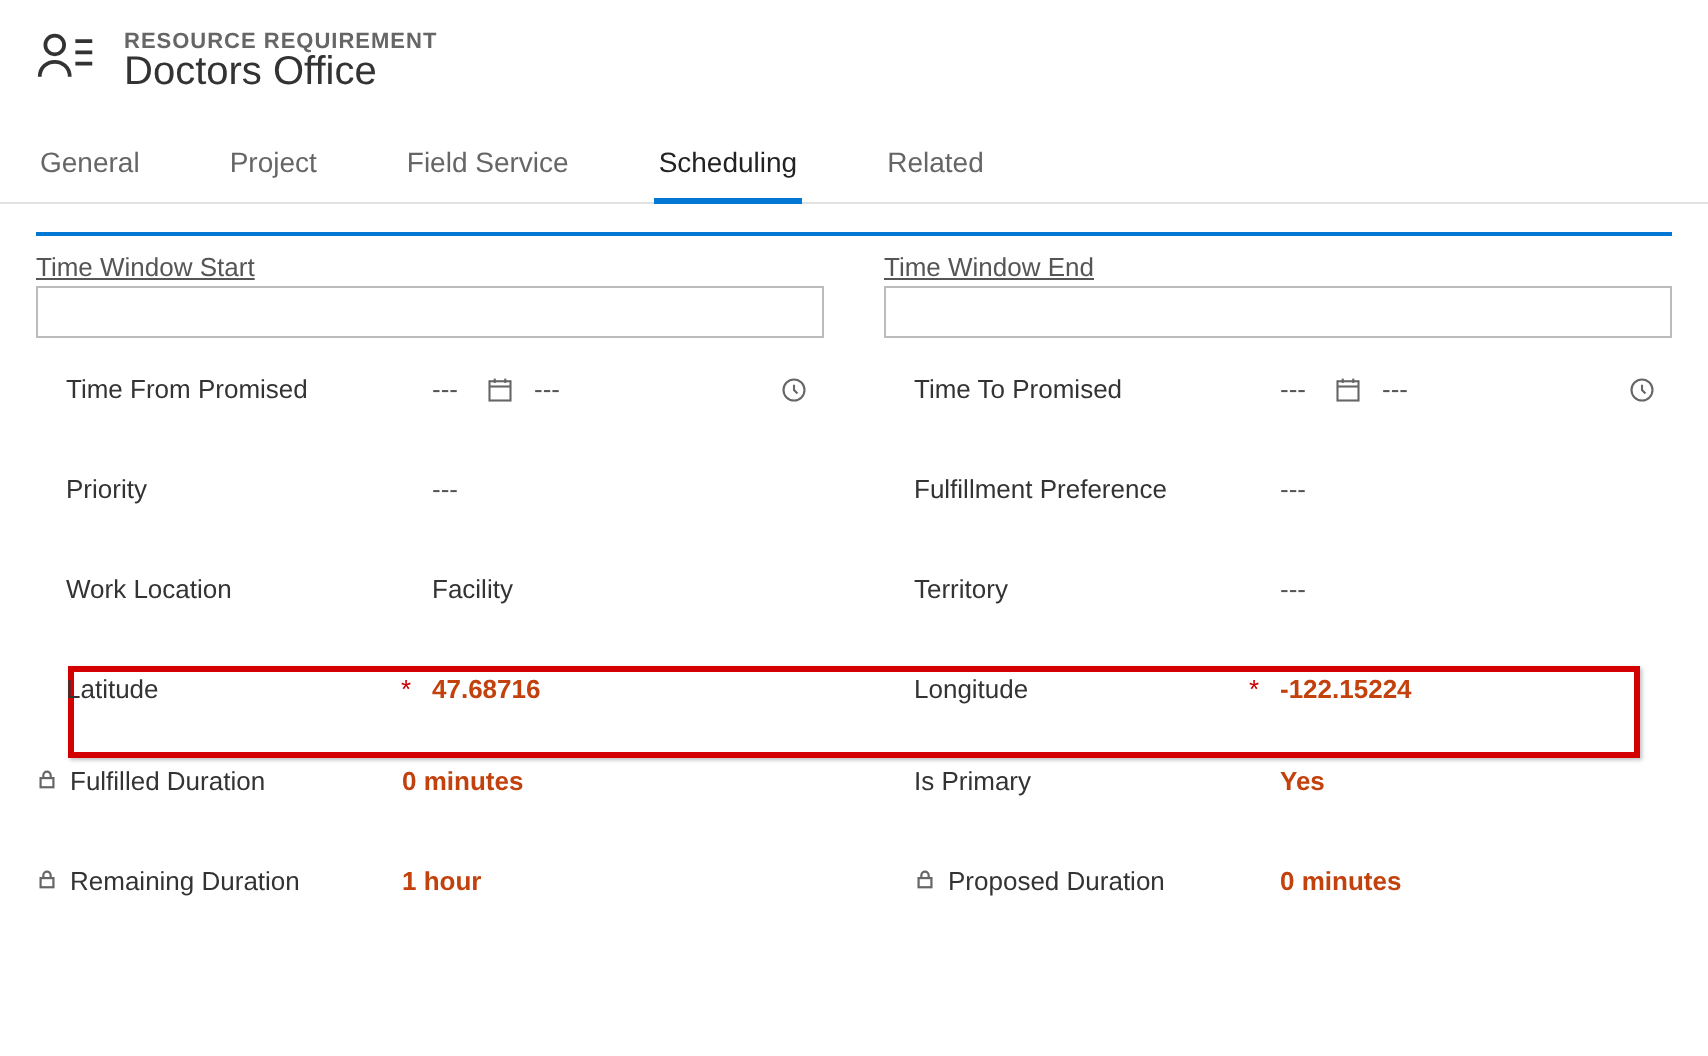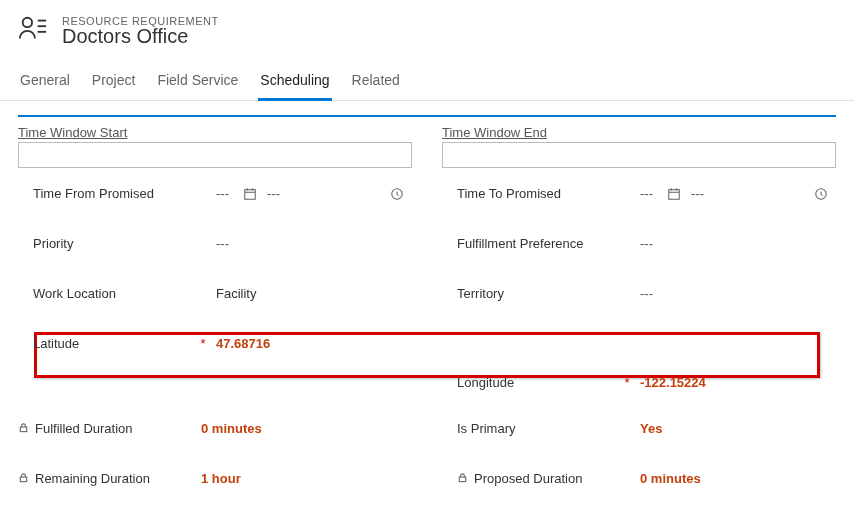--- a/index.html
+++ b/index.html
@@ -18,31 +18,31 @@
     gap: 14px;
   }
   .header-icon svg {
     width: 30px;
     height: 30px;
   }
   .header-text .eyebrow {
     font-size: 11px;
     letter-spacing: 0.5px;
     color: #666;
-    font-weight: 400;
+    font-weight: 700;
   }
   .header-text .title {
     font-size: 20px;
     color: #333;
     font-weight: 300;
     margin-top: -2px;
   }
   .tabs {
     display: flex;
-    gap: 18px;
+    gap: 41px;
     padding: 6px 18px 0 18px;
     border-bottom: 1px solid #e1e1e1;
   }
   .tab {
     font-size: 14px;
     color: #666;
     padding: 6px 2px 10px 2px;
     cursor: pointer;
   }
   .tab.active {
@@ -274,21 +274,21 @@
             <div class="field-label">Latitude</div>
             <span class="required">*</span>
             <div class="field-value bold">
                 <span>47.68716</span>
               </div>
           </div>
         </div>
       </div>
       <div class="col">
         <div class="field-list" style="margin-top:0;">
-          <div class="field-row" style="min-height:46px;margin-top:39px;">
+          <div class="field-row" style="min-height:46px;">
             <div class="field-label">Longitude</div>
             <span class="required">*</span>
             <div class="field-value bold">
                 <span>-122.15224</span>
               </div>
           </div>
         </div>
       </div>
     </div>
   </div>

